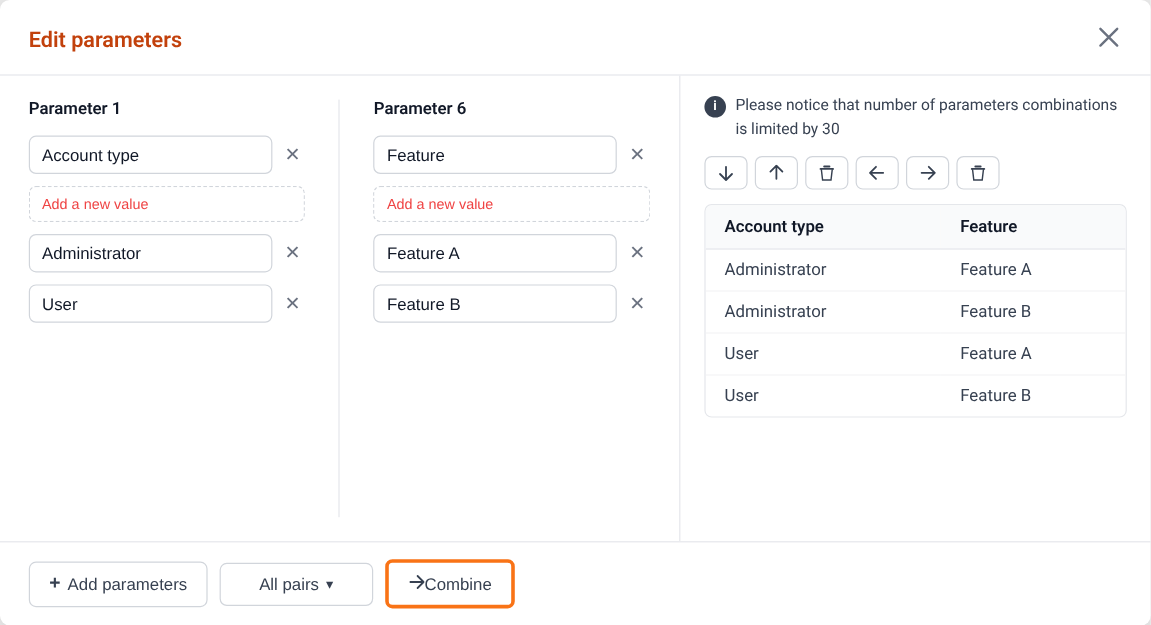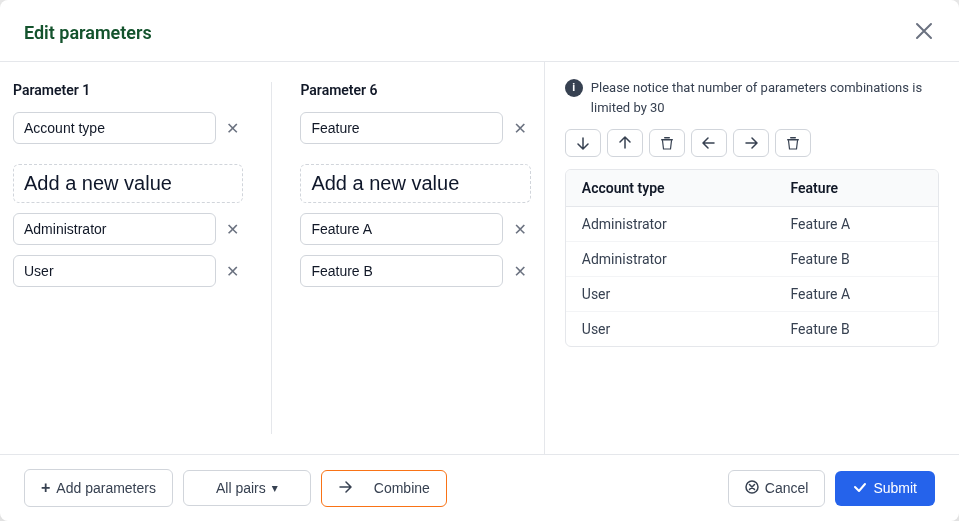--- a/index.html
+++ b/index.html
@@ -24,40 +24,40 @@
     .modal-header {
       display: flex;
       justify-content: space-between;
       align-items: center;
       padding: 20px 24px 16px 24px;
       border-bottom: 1px solid #e5e7eb;
     }
     .modal-title {
       font-size: 18px;
       font-weight: 600;
-      color: #14532d;
+      color: #c2410c;
     }
     .close-btn {
       background: none;
       border: none;
       cursor: pointer;
       color: #6b7280;
       font-size: 20px;
       line-height: 1;
       padding: 2px;
     }
     .modal-body {
       display: flex;
       flex: 1;
     }
     .params-area {
       display: flex;
       flex: 0 0 480px;
       border-right: 1px solid #e5e7eb;
-      padding: 20px 13px;
+      padding: 20px 24px;
       gap: 24px;
     }
     .param-col {
       display: flex;
       flex-direction: column;
       gap: 10px;
       flex: 1;
     }
     .param-label {
       font-weight: 600;
@@ -84,27 +84,26 @@
       border: none;
       cursor: pointer;
       color: #6b7280;
       font-size: 16px;
       padding: 2px 4px;
     }
     .add-value-btn {
       border: 1px dashed #d1d5db;
       border-radius: 6px;
       padding: 7px 10px;
-      font-size: 20px;
-      color: #0f172a;
+      font-size: 12px;
+      color: #ef4444;
       background: white;
       cursor: pointer;
       text-align: left;
       width: 100%;
-      margin-top: 10px;
     }
     .right-area {
       flex: 1;
       padding: 16px 20px;
       display: flex;
       flex-direction: column;
       gap: 12px;
     }
     .notice-bar {
       display: flex;
@@ -206,22 +205,22 @@
       background: white;
       padding: 9px 32px;
       font-size: 14px;
       cursor: pointer;
       color: #374151;
       font-weight: 500;
     }
     .combine-btn {
       display: flex;
       align-items: center;
-      gap: 22px;
-      border: 1px solid #f97316;
+      gap: 0;
+      border: 3px solid #f97316;
       border-radius: 6px;
       background: white;
       padding: 9px 16px;
       font-size: 14px;
       cursor: pointer;
       color: #374151;
       font-weight: 500;
     }
     .footer-right {
       display: flex;
@@ -402,33 +401,14 @@
       </button>
       <button class="combine-btn">
         <span>
           <svg width="14" height="14" viewBox="0 0 14 14" fill="none">
               <path d="M2 7h10M8 2l5 5-5 5" stroke="#374151" stroke-width="1.5" stroke-linecap="round" stroke-linejoin="round"></path>
             </svg>
         </span>
         <span>Combine</span>
       </button>
     </div>
-    <div class="footer-right">
-      <button class="cancel-btn">
-        <span>
-          <svg width="14" height="14" viewBox="0 0 14 14" fill="none">
-              <circle cx="7" cy="7" r="6" stroke="#374151" stroke-width="1.5"></circle>
-              <path d="M4.5 4.5l5 5M9.5 4.5l-5 5" stroke="#374151" stroke-width="1.5" stroke-linecap="round"></path>
-            </svg>
-        </span>
-        <span>Cancel</span>
-      </button>
-      <button class="submit-btn">
-        <span>
-          <svg width="14" height="14" viewBox="0 0 14 14" fill="none">
-              <path d="M2 7l4 4 6-7" stroke="white" stroke-width="2" stroke-linecap="round" stroke-linejoin="round"></path>
-            </svg>
-        </span>
-        <span>Submit</span>
-      </button>
-    </div>
   </div>
 </div>
 
 </body></html>

